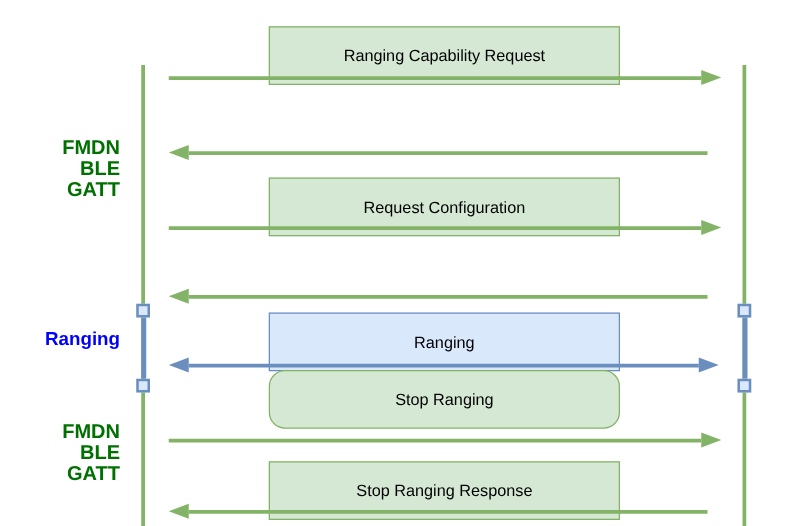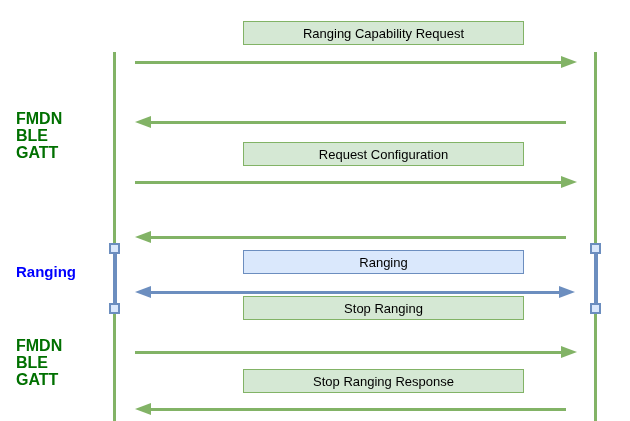--- a/index.html
+++ b/index.html
@@ -22,28 +22,28 @@
   .blue-seg.left{left:112.5px;}
   .blue-seg.right{left:593.5px;}
   .act-square{
     position:absolute;width:11px;height:11px;box-sizing:border-box;
     background:var(--blue-fill);border:2px solid var(--blue-stroke);
   }
   .sq-lx{left:109px;} .sq-rx{left:590px;}
   .sq-ty{top:243px;}  .sq-by{top:303px;}
 
   .msg-box{
-    position:absolute;left:215px;width:281px;height:24px;box-sizing:border-box;
+    position:absolute;left:215px;width:281px;height:47px;box-sizing:border-box;
     display:flex;align-items:center;justify-content:center;
-    font-size:13px;color:#000;margin-left:28px;
+    font-size:13px;color:#000;
   }
   .msg-box.green{background:var(--green-fill);border:1.5px solid var(--green-stroke);}
   .msg-box.blue{background:var(--blue-fill);border:1.5px solid var(--blue-stroke);}
   .b1{top:21px;} .b2{top:83px;} .b3{top:142px;} .b4{top:195px;}
-  .b5{top:250px;} .b6{top:296px;} .b7{top:369px;}
+  .b5{top:250px;} .b6{top:296px;border-radius:13px;} .b7{top:369px;}
 
   .arrow-line{position:absolute;height:3px;}
   .arrow-line.green{background:var(--green-stroke);}
   .arrow-line.blue{background:var(--blue-stroke);}
   .head{position:absolute;width:0;height:0;border-top:6px solid transparent;border-bottom:6px solid transparent;}
   .head.point-right.green{border-left:16px solid var(--green-stroke);}
   .head.point-left.green{border-right:16px solid var(--green-stroke);}
   .head.point-right.blue{border-left:16px solid var(--blue-stroke);}
   .head.point-left.blue{border-right:16px solid var(--blue-stroke);}
 
@@ -59,21 +59,21 @@
 
   .y1 .arrow-line{top:60.5px;} .y1 .head{top:56px;}
   .y2 .arrow-line{top:120.5px;} .y2 .head{top:116px;}
   .y3 .arrow-line{top:180.5px;} .y3 .head{top:176px;}
   .y4 .arrow-line{top:235.5px;} .y4 .head{top:231px;}
   .y5 .arrow-line{top:290.5px;} .y5 .head{top:286px;}
   .y6 .arrow-line{top:350.5px;} .y6 .head{top:346px;}
   .y7 .arrow-line{top:407.5px;} .y7 .head{top:403px;}
 
   .phase-label{
-    position:absolute;left:16px;width:80px;text-align:left;
+    position:absolute;left:16px;width:80px;text-align:right;
     font-weight:bold;white-space:pre-line;
   }
   .phase-label.green{color:var(--label-green);font-size:16px;line-height:17px;}
   .phase-label.blue{color:var(--label-blue);font-size:15px;line-height:16px;}
   .pl-top{top:110px;}
   .pl-mid{top:264px;}
   .pl-bot{top:337px;}
 </style>
 </head>
 <body>

